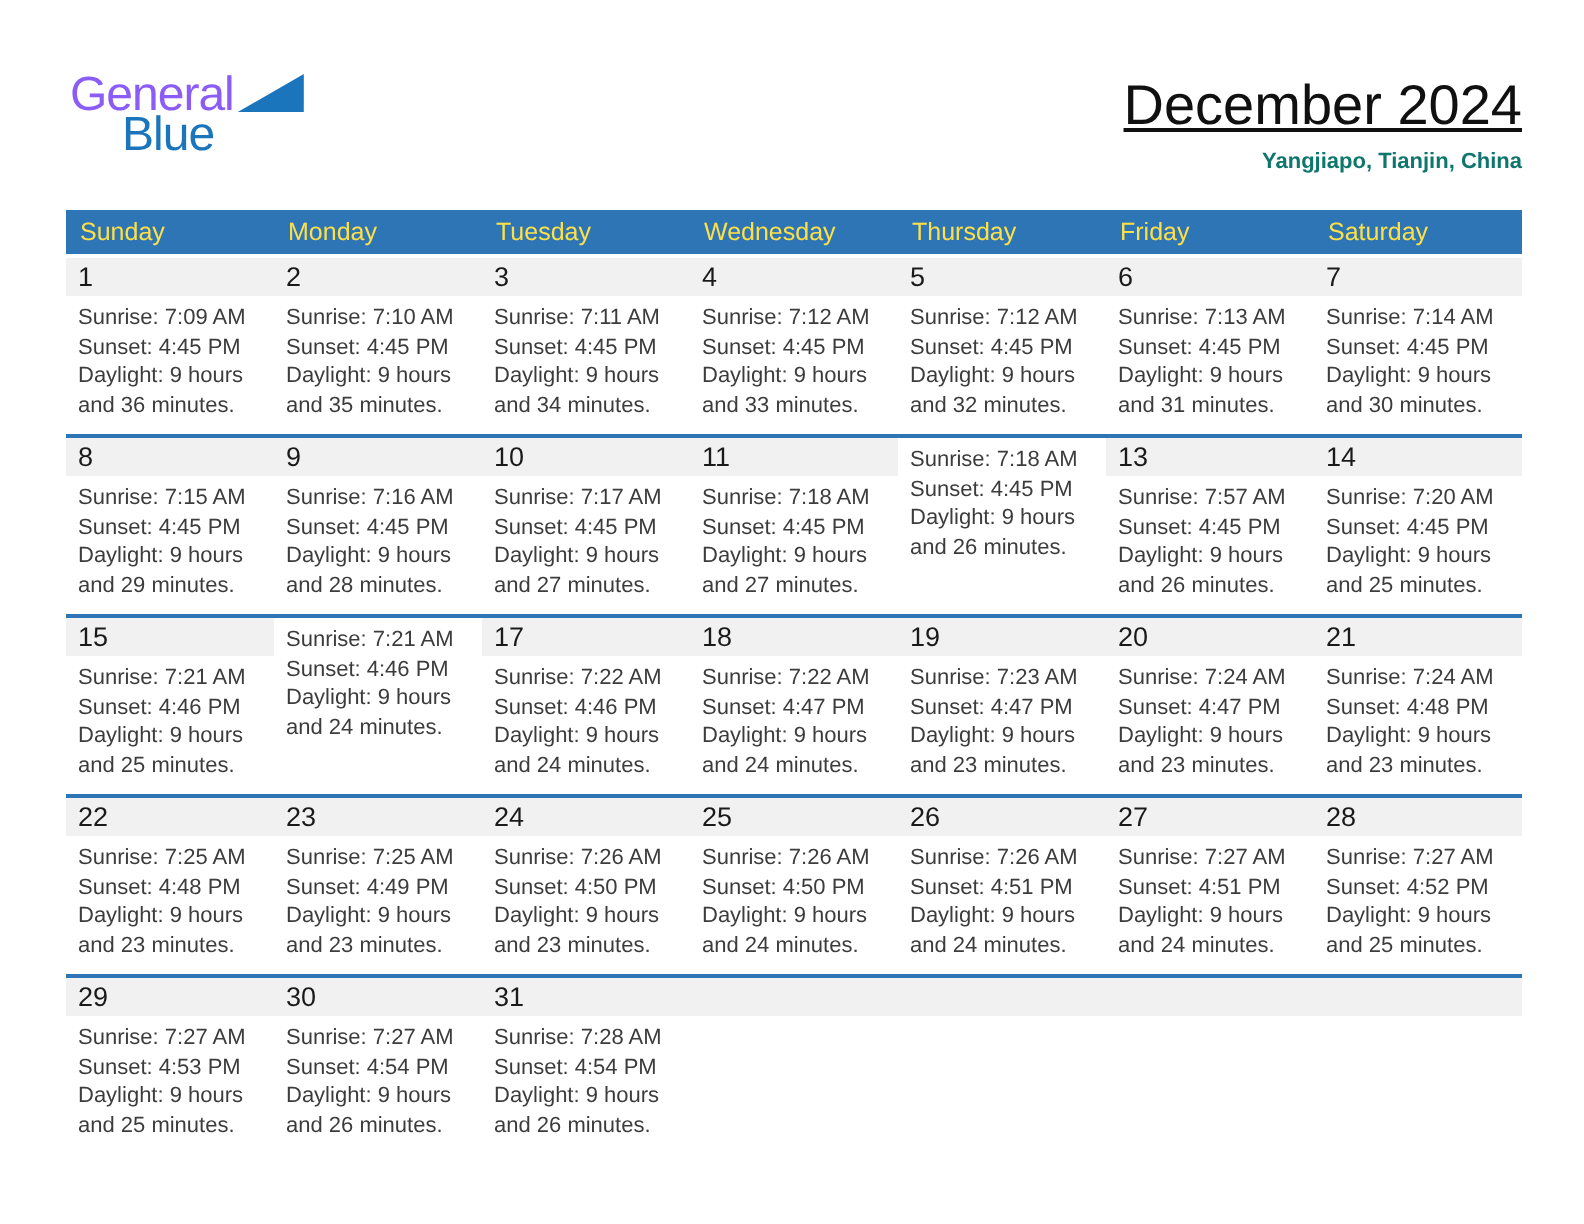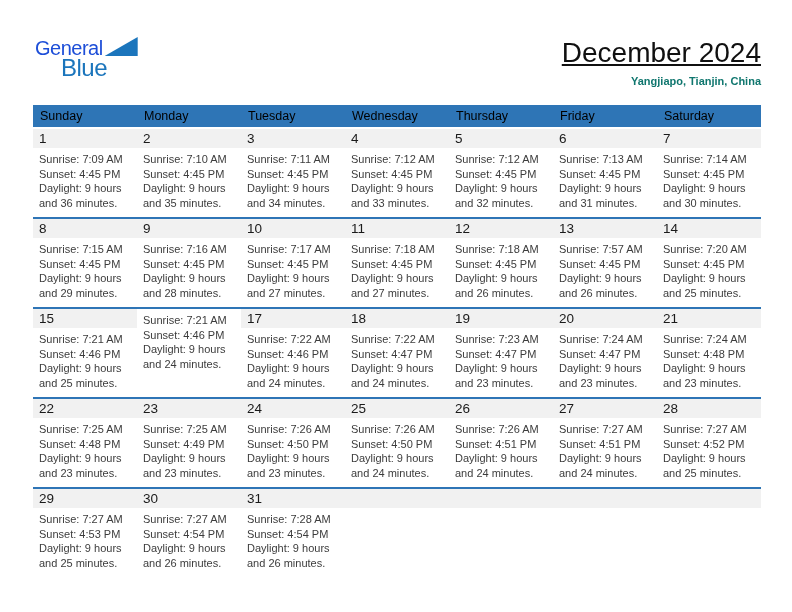--- a/index.html
+++ b/index.html
@@ -4,33 +4,33 @@
 <style>
   html,body{margin:0;padding:0;}
   body{
     width:792px;height:612px;background:#ffffff;position:relative;
     font-family:"Liberation Sans", sans-serif;
     -webkit-font-smoothing:antialiased;
   }
   
   .logo{position:absolute;left:35px;top:36px;}
   .logo-line1{display:flex;align-items:flex-start;}
-  .logo-general{font-size:20px;color:#1d4ed8;letter-spacing:-0.5px;line-height:24px;}
+  .logo-general{font-size:24px;color:#8b5cf6;letter-spacing:-0.5px;line-height:24px;}
   .logo-triangle{width:33px;height:19px;background:var(--logo-blue);
     clip-path:polygon(100% 0,100% 100%,0 100%);margin-left:2px;margin-top:1px;}
   .logo-blue{font-size:24px;color:var(--logo-blue);letter-spacing:-0.5px;
     line-height:22px;margin-left:26px;margin-top:-3px;}
   .titles{position:absolute;right:31px;top:38px;text-align:right;}
   .page-title{font-size:28px;color:#101010;font-weight:normal;line-height:30px;text-decoration:underline;}
   .page-subtitle{font-size:11px;color:#0f766e;font-weight:bold;margin-top:7px;}
   
   .calendar{position:absolute;left:33px;top:105px;width:728px;}
   .weekday-bar{display:grid;grid-template-columns:repeat(7,1fr);
     background:var(--bar-blue);height:22px;align-items:center;}
-  .weekday-bar span{color:#000000;font-size:12.5px;padding-left:7px;}
+  .weekday-bar span{color:#fde047;font-size:12.5px;padding-left:7px;}
   .week-row{display:grid;grid-template-columns:repeat(7,1fr);height:90px;
     box-sizing:border-box;border-top:2px solid var(--bar-blue);}
   .week-row.first{border-top:2px solid transparent;}
   .cell{overflow:hidden;}
   .num-band{height:19px;background:var(--band-gray);font-size:13.5px;color:#1a1a1a;
     padding:2px 0 0 6px;box-sizing:border-box;line-height:16px;}
   .details{padding:4px 4px 0 6px;font-size:11px;color:#3c3c3c;line-height:14.6px;}
 </style>
 </head>
 <body>
@@ -155,21 +155,20 @@
         <div class="cell">
           <div class="num-band">11</div>
           <div class="details">
             <div>Sunrise: 7:18 AM</div>
             <div>Sunset: 4:45 PM</div>
             <div>Daylight: 9 hours</div>
             <div>and 27 minutes.</div>
           </div>
         </div>
         <div class="cell">
-          <div class="num-band">12</div>
           <div class="details">
             <div>Sunrise: 7:18 AM</div>
             <div>Sunset: 4:45 PM</div>
             <div>Daylight: 9 hours</div>
             <div>and 26 minutes.</div>
           </div>
         </div>
         <div class="cell">
           <div class="num-band">13</div>
           <div class="details">

